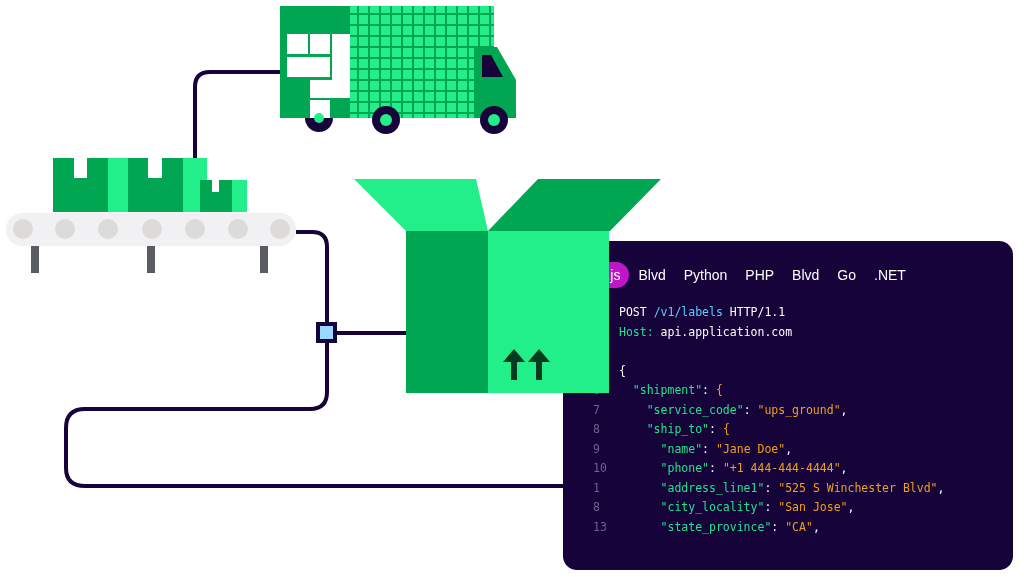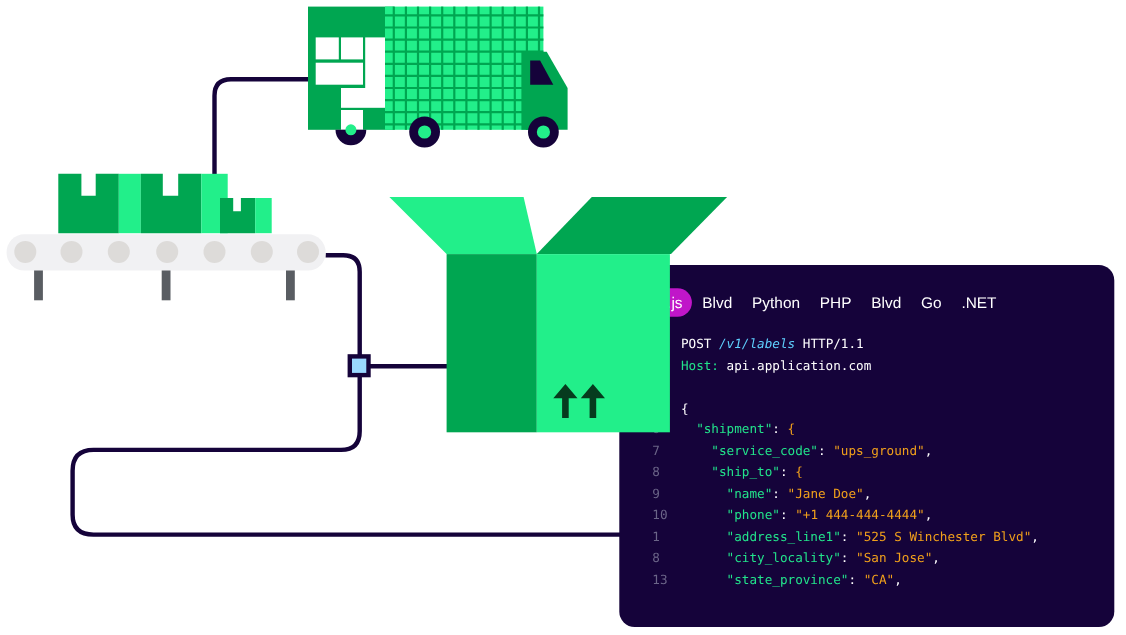--- a/index.html
+++ b/index.html
@@ -10,21 +10,21 @@
       background:#15033a; border-radius:14px; overflow:hidden;
     }
     .tabs { position:absolute; left:0; top:21px; height:26px; display:flex; align-items:center; }
     .tab { color:#ffffff; font-size:14px; padding:0 9px; height:26px; line-height:26px; border-radius:13px; cursor:pointer; }
     .tab.active { background:#c016c9; margin-left:-8px; padding-left:18px; }
     .code { position:absolute; left:0; top:62px; font-family:"DejaVu Sans Mono", monospace; font-size:11.5px; line-height:19.5px; }
     .line { display:flex; white-space:pre; }
     .ln { width:56px; color:#6b6588; padding-left:30px; box-sizing:border-box; }
     .tx { color:#ffffff; }
     .k { color:#22e38b;margin-top:23px; }
-    .p { color:#5fd0ff;font-style:italic; }
+    .p { color:#5fd0ff; }
     .s { color:#f1a01b; }
     .w { color:#ffffff;margin-top:28px; }
   </style>
 </head>
 <body>
 
 <svg class="layer" width="1024" height="577" viewBox="0 0 1024 577">
   <g fill="none" stroke="#15033a" stroke-width="4">
     <path d="M282 72 H210 Q195 72 195 87 V160"></path>
     <path d="M296 232 H312 Q327 232 327 247 V392 Q327 409 310 409 H85 Q66 409 66 428 V468 Q66 486 85 486 H566"></path>

